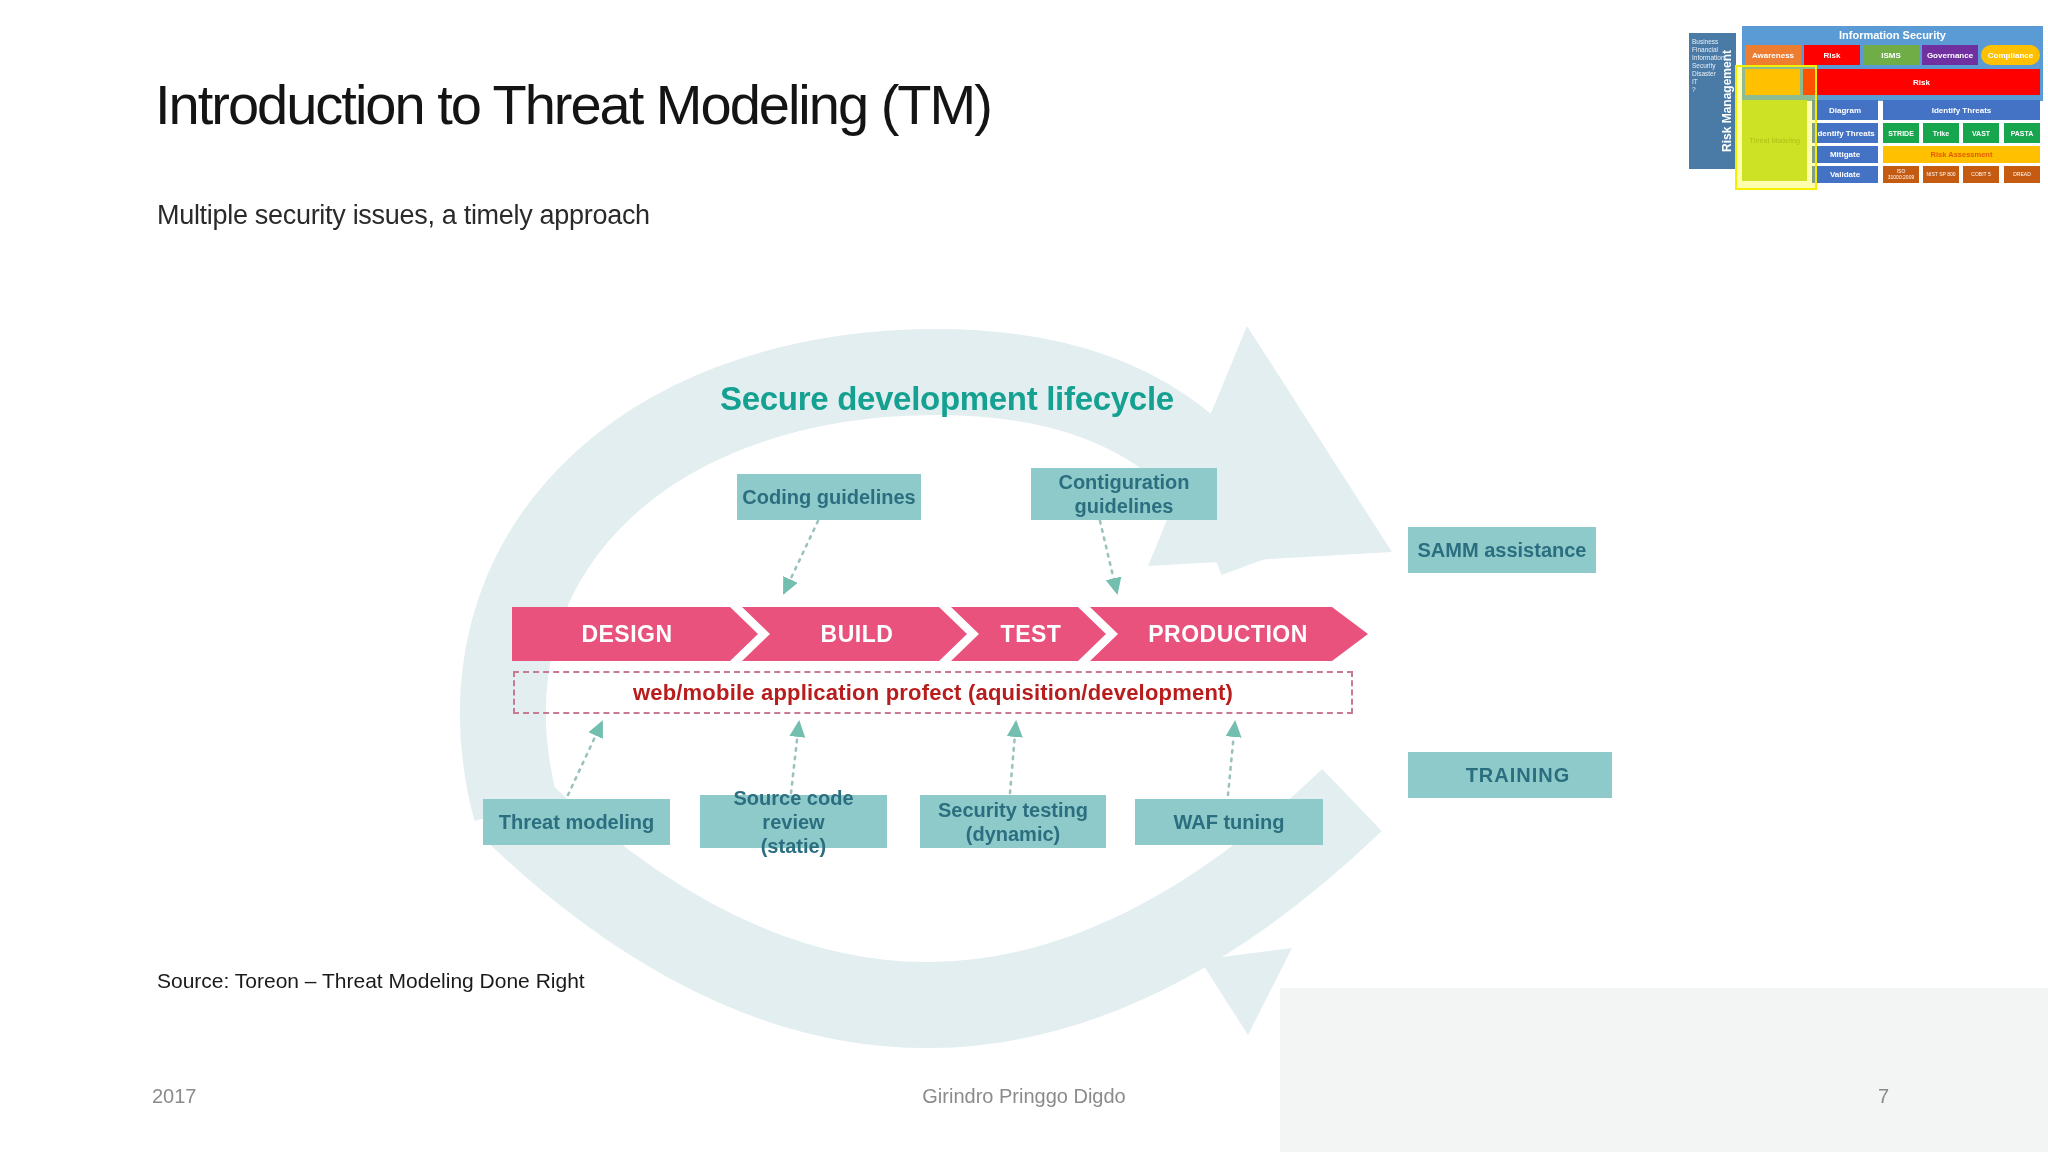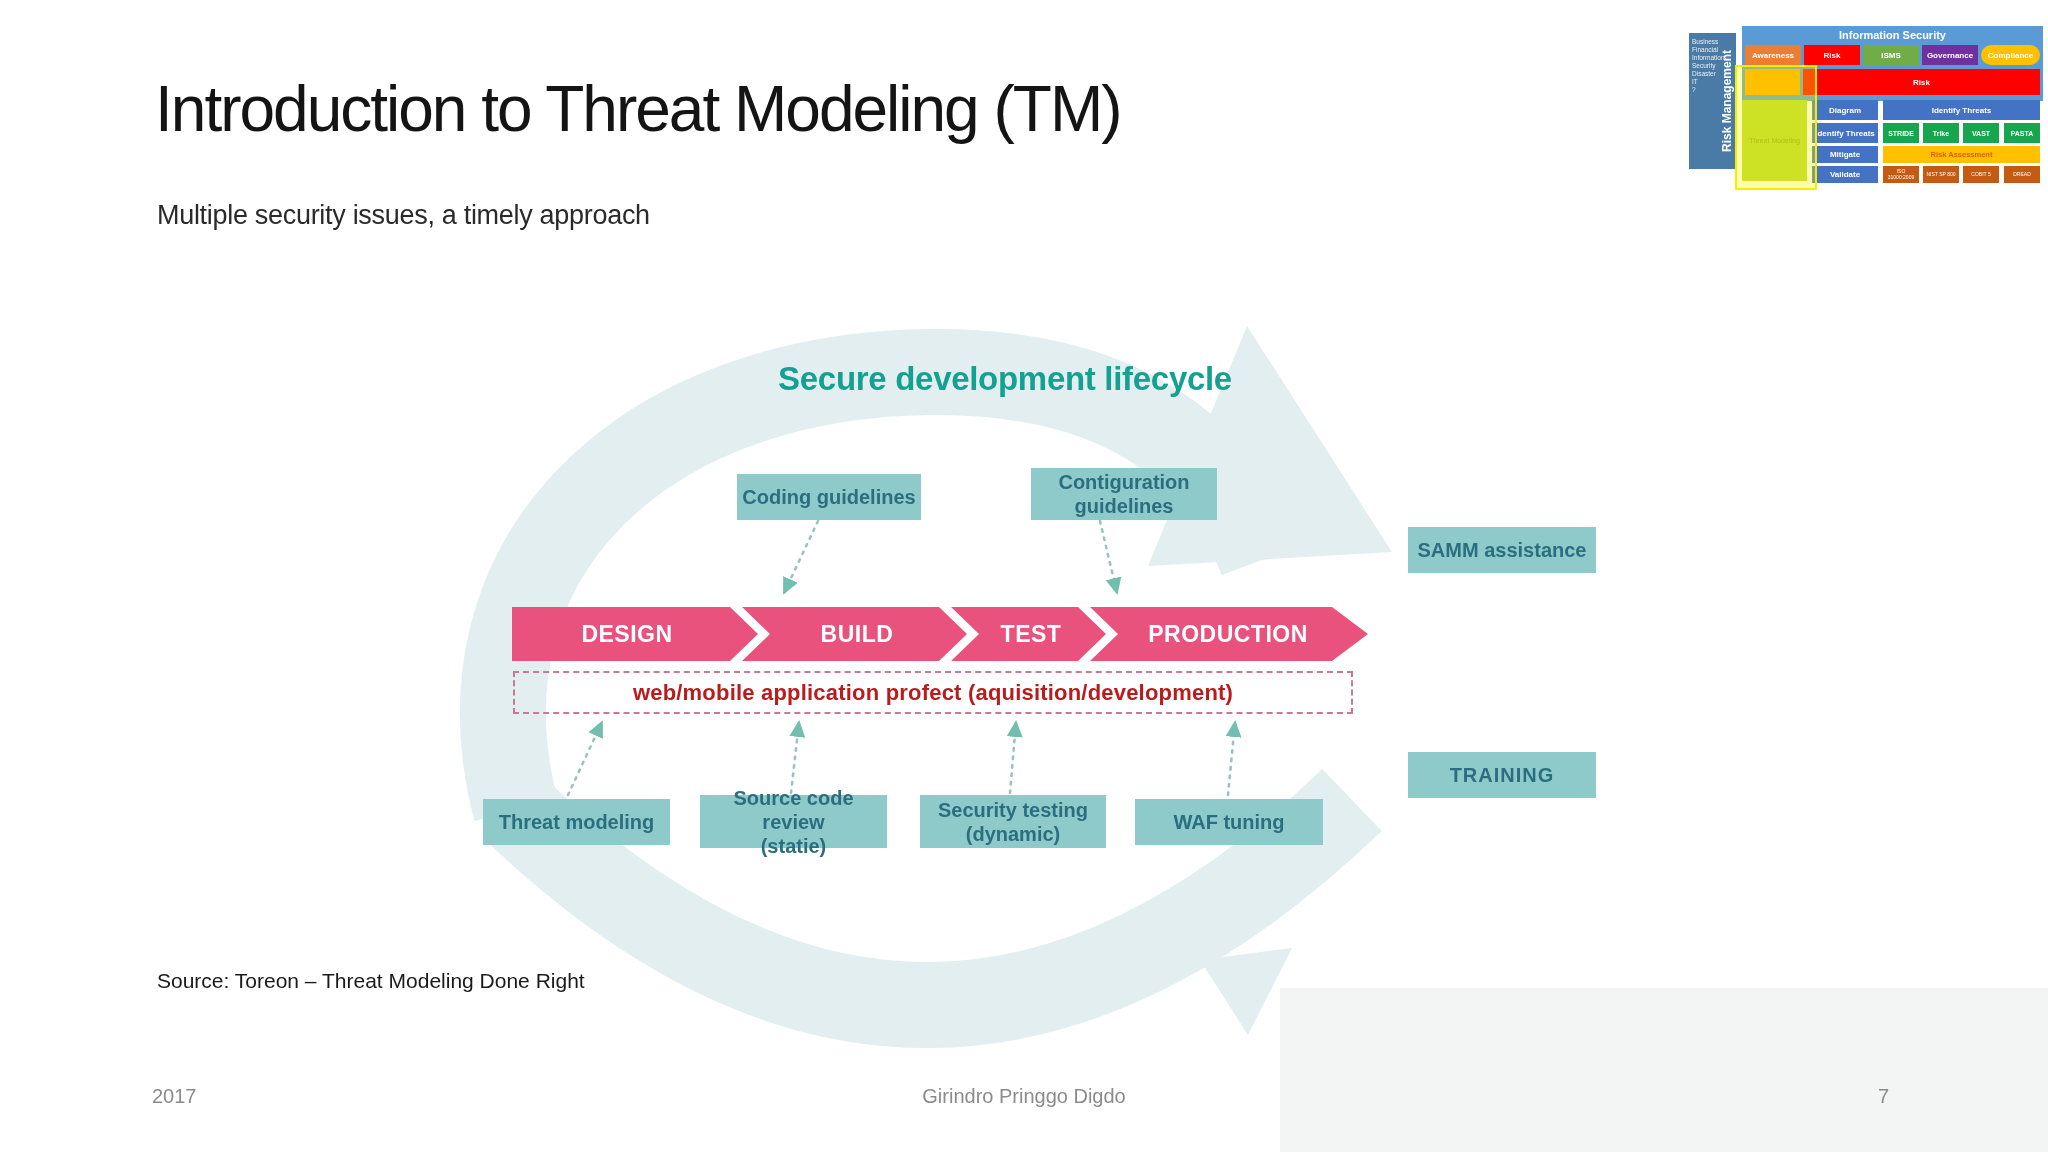--- a/index.html
+++ b/index.html
@@ -4,26 +4,26 @@
 <style>
   html,body{margin:0;padding:0;background:#fff;}
   .slide{position:relative;width:2048px;height:1152px;background:#ffffff;overflow:hidden;
          font-family:"Liberation Sans",sans-serif;}
   .abs{position:absolute;}
 
   
   .corner-tint{left:1280px;top:988px;width:768px;height:164px;background:#f3f4f4;}
 
   
-  .title{left:155px;top:76px;width:1500px;font-size:64px;font-weight:400;letter-spacing:-2px;
+  .title{left:155px;top:76px;width:1500px;font-size:56px;font-weight:400;letter-spacing:-2px;
          color:#141414;line-height:1.05;}
   .subtitle{left:157px;top:200px;width:900px;font-size:27px;color:#2a2a2a;letter-spacing:-.3px;}
 
   
-  .diag-title{left:720px;top:360px;width:570px;text-align:center;font-size:33px;font-weight:bold;
+  .diag-title{left:720px;top:380px;width:570px;font-size:33px;font-weight:bold;
               color:#15a191;letter-spacing:-.3px;}
   .tbox{background:#8ecaca;color:#2b6e7f;font-weight:bold;font-size:20px;line-height:1.2;
         display:flex;flex-direction:column;align-items:center;justify-content:center;text-align:center;}
   .dashed-band{left:513px;top:671px;width:836px;height:39px;border:2px dashed #c97a92;
                display:flex;align-items:center;justify-content:center;}
   .dashed-band span{color:#b91c1c;font-size:22px;font-weight:bold;letter-spacing:.2px;}
 
   
   .mini{left:1687px;top:23px;width:361px;height:166px;font-family:"Liberation Sans",sans-serif;}
   .m{position:absolute;display:flex;align-items:center;justify-content:center;text-align:center;
@@ -179,21 +179,21 @@
   <div class="abs tbox" style="left:920px;top:795px;width:186px;height:53px;">
     <span>Security testing</span>
     <span>(dynamic)</span>
   </div>
   <div class="abs tbox" style="left:1135px;top:799px;width:188px;height:46px;">
     <span>WAF tuning</span>
   </div>
   <div class="abs tbox" style="left:1408px;top:527px;width:188px;height:46px;">
     <span>SAMM assistance</span>
   </div>
-  <div class="abs tbox" style="left:1408px;top:752px;width:188px;height:46px;letter-spacing:1px;">
+  <div class="abs tbox" style="left:1408px;top:752px;width:188px;height:46px;letter-spacing:1px;padding-left:16px;">
     <span>TRAINING</span>
   </div>
 
   <div class="abs src-note">Source: Toreon – Threat Modeling Done Right</div>
   <div class="abs foot foot-year">2017</div>
   <div class="abs foot foot-author">Girindro Pringgo Digdo</div>
   <div class="abs foot foot-page">7</div>
 
 </div>
 

